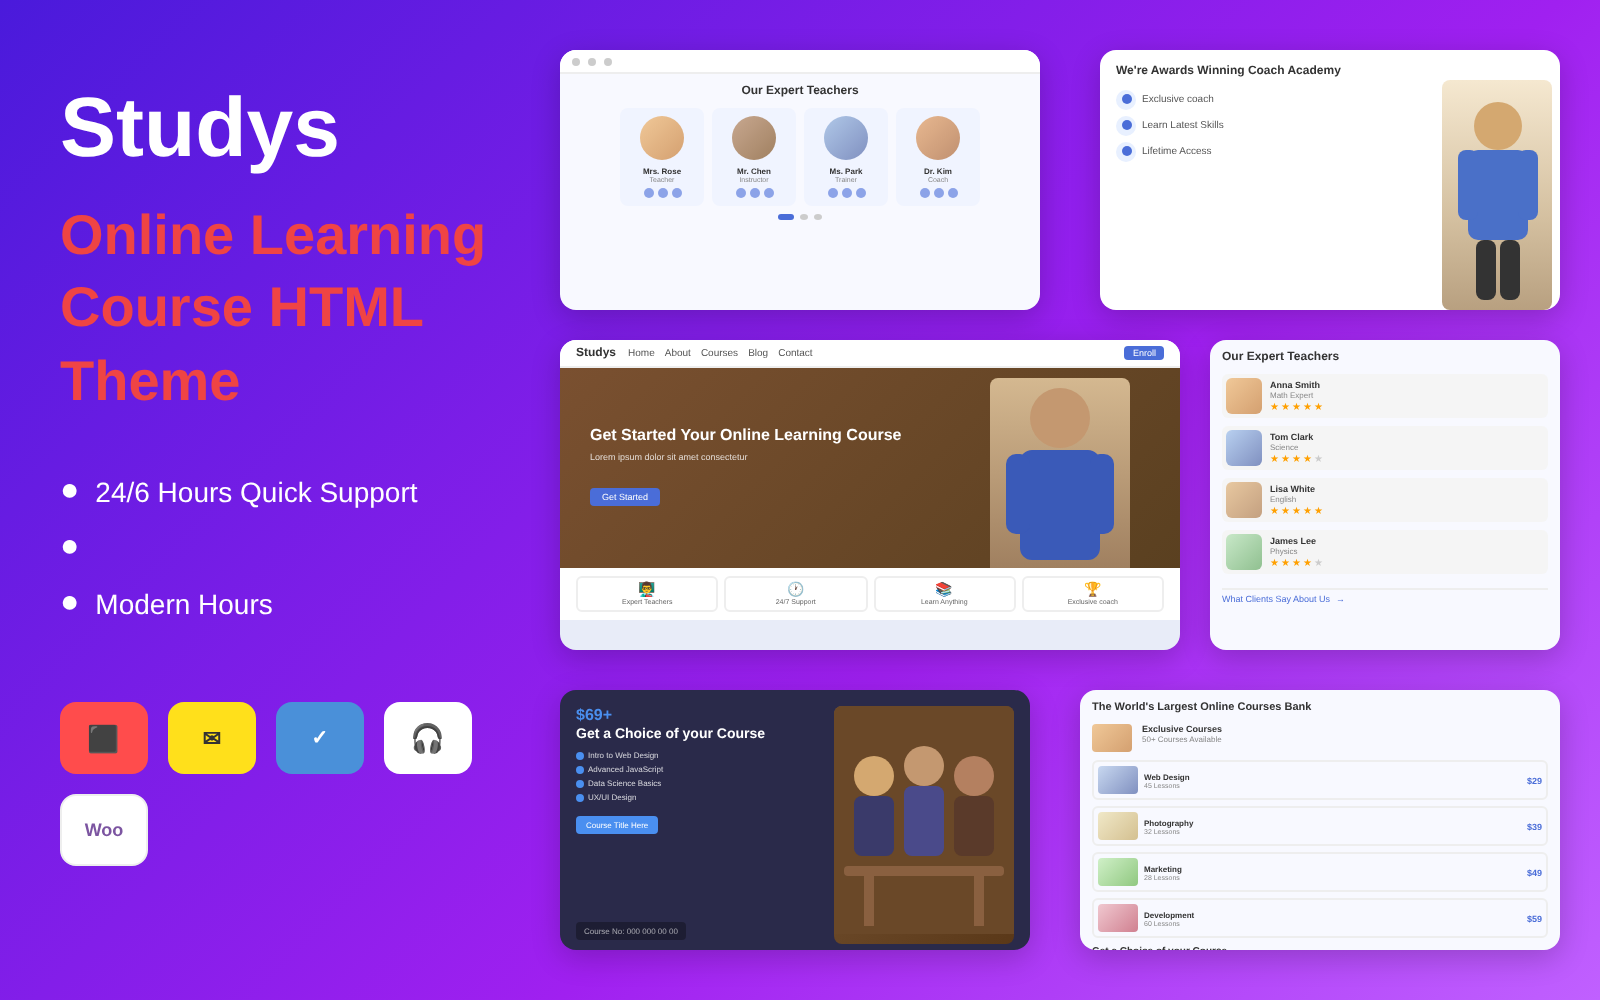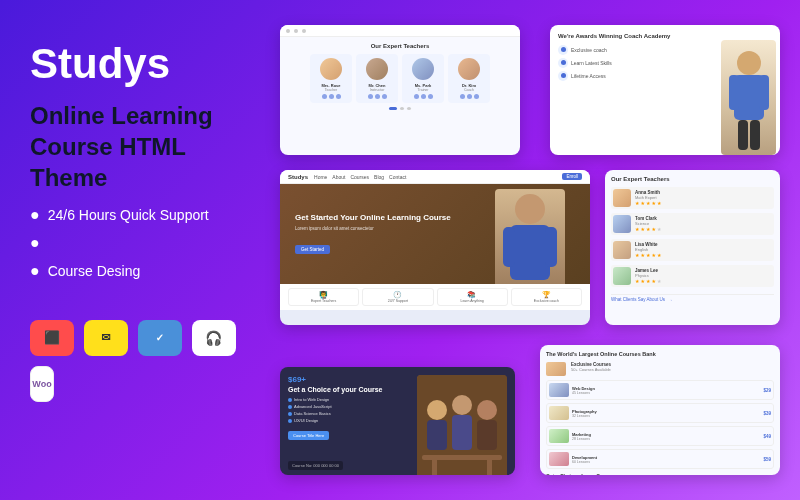--- a/index.html
+++ b/index.html
@@ -20,25 +20,25 @@
     }
 
     .brand-title {
       font-size: 42px;
       font-weight: 900;
       color: #ffffff;
       margin-bottom: 12px;
     }
 
     .subtitle {
-      font-size: 24px;
+      font-size: 28px;
       font-weight: 700;
-      color: #0f172a;
+      color: #ef4444;
       line-height: 1.3;
-      margin-bottom: 12px;
+      margin-bottom: 28px;
     }
 
     .features-list {
       list-style: none;
       margin-bottom: 40px;
     }
 
     .features-list li {
       color: #ffffff;
       font-size: 14px;
@@ -132,21 +132,21 @@
       overflow: hidden;
       box-shadow: 0 4px 15px rgba(0,0,0,0.2);
     }
 
     
     .screenshot-bottom-left {
       position: absolute;
       bottom: 10px;
       left: 0px;
       width: 235px;
-      height: 108px;
+      height: 130px;
       background: #2a2a4a;
       border-radius: 8px;
       overflow: hidden;
       box-shadow: 0 4px 15px rgba(0,0,0,0.2);
     }
 
     
     .screenshot-bottom-right {
       position: absolute;
       bottom: 10px;
@@ -506,21 +506,21 @@
   <ul class="features-list">
     <li>
       <span class="bullet">●</span>
       <span>24/6 Hours Quick Support</span>
     </li>
     <li>
       <span class="bullet">●</span>
     </li>
     <li>
       <span class="bullet">●</span>
-      <span>Course Desing</span>
+      <span>Modern Hours</span>
     </li>
   </ul>
 
   <div class="plugin-icons">
 
     <div class="plugin-badge" style="background:#ff4c4c; color:white; font-size:13px; font-weight:900; width:44px; height:36px;">
       <span>⬛</span>
     </div>
 
     <div class="plugin-badge" style="background:#ffe01b; color:#333; font-size:11px; width:44px; height:36px;">
@@ -528,21 +528,21 @@
     </div>
 
     <div class="plugin-badge" style="background:#4a90d9; color:white; font-size:10px; font-weight:bold; width:44px; height:36px;">
       <span>✓</span>
     </div>
 
     <div class="plugin-badge" style="background:#ffffff; color:#333; font-size:14px; width:44px; height:36px;">
       <span>🎧</span>
     </div>
 
-    <div class="plugin-badge" style="background:#ffffff; color:#7c55a1; font-size:9px; font-weight:900; width:24px; height:36px; border:1px solid #eee;">
+    <div class="plugin-badge" style="background:#ffffff; color:#7c55a1; font-size:9px; font-weight:900; width:44px; height:36px; border:1px solid #eee;">
       <span>Woo</span>
     </div>
   </div>
 </div>
 
 <div class="screenshots-area">
 
   <div class="screenshot-top-center">
     <div class="mock-nav">
       <div class="mock-nav-dot"></div>

